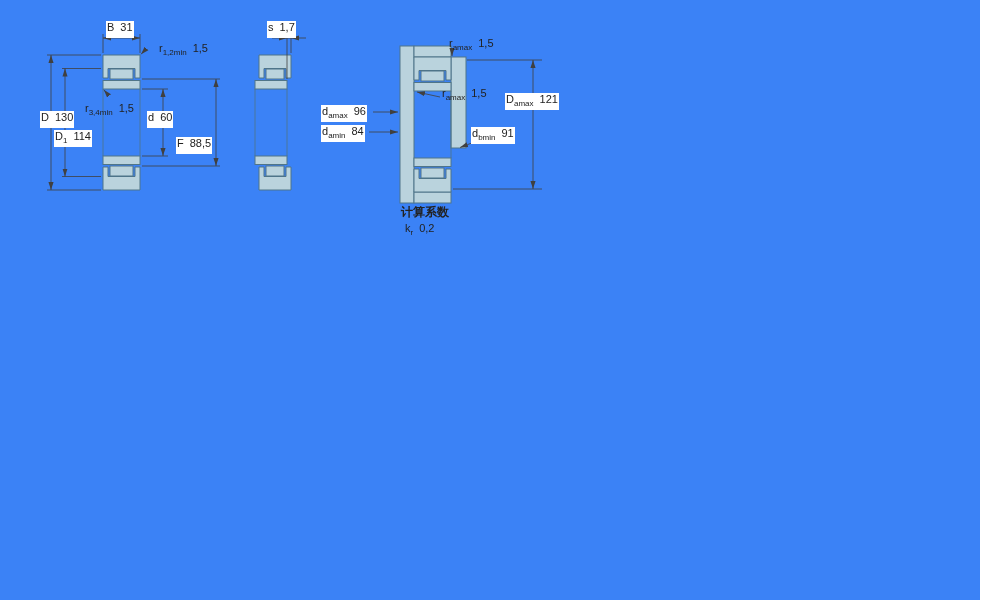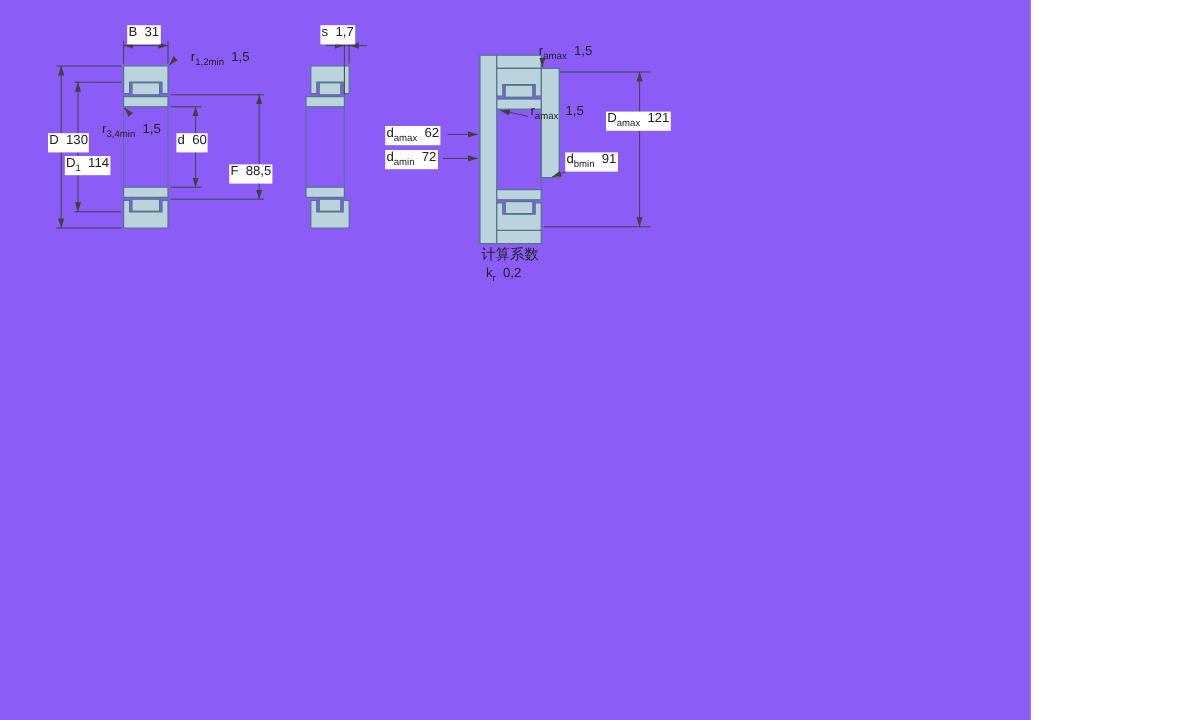--- a/index.html
+++ b/index.html
@@ -1,24 +1,24 @@
 <!DOCTYPE html>
 <html><head>
 <meta charset="utf-8">
 <style>
   *{margin:0;padding:0;box-sizing:border-box}
   html,body{background:#ffffff}
   body{font-family:"Liberation Sans", sans-serif;}
-  .canvas{position:relative;width:859px;height:600px;background:#8b5cf6;overflow:hidden}
+  .canvas{position:relative;width:980px;height:600px;background:#3b82f6;overflow:hidden}
   .canvas svg{position:absolute;left:0;top:0}
   .lbl{position:absolute;font-size:11px;color:#222;white-space:nowrap;line-height:13px;background:#fff;padding:0 1px}
   .lbl sub{font-size:8px}
   .lbl .val{margin-left:6px}
   .lbl.nobg{background:transparent}
-  .lbl.bold{font-weight:normal;font-size:12px}
+  .lbl.bold{font-weight:bold;font-size:12px}
   svg .part{fill:#bad3dd;stroke:#4f7589;stroke-width:1}
   svg .edge{fill:none;stroke:#4f7589;stroke-width:0.8}
   svg .dln{fill:none;stroke:#404040;stroke-width:0.8}
 </style>
 </head>
 <body>
 
 <div class="canvas">
 
   <svg width="1000" height="600" viewBox="0 0 1000 600">
@@ -115,31 +115,31 @@
   <div class="lbl nobg" style="left:158px;top:42px"><span>r</span><sub>1,2min</sub><span class="val">1,5</span></div>
 
   <div class="lbl nobg" style="left:84px;top:102px"><span>r</span><sub>3,4min</sub><span class="val">1,5</span></div>
 
   <div class="lbl" style="left:40px;top:111px"><span>D</span><sub></sub><span class="val">130</span></div>
 
   <div class="lbl" style="left:54px;top:130px"><span>D</span><sub>1</sub><span class="val">114</span></div>
 
   <div class="lbl" style="left:147px;top:111px"><span>d</span><sub></sub><span class="val">60</span></div>
 
-  <div class="lbl" style="left:191px;top:137px"><span>F</span><sub></sub><span class="val">88,5</span></div>
+  <div class="lbl" style="left:176px;top:137px"><span>F</span><sub></sub><span class="val">88,5</span></div>
 
   <div class="lbl" style="left:267px;top:21px"><span>s</span><sub></sub><span class="val">1,7</span></div>
 
   <div class="lbl nobg" style="left:448px;top:37px"><span>r</span><sub>amax</sub><span class="val">1,5</span></div>
 
   <div class="lbl nobg" style="left:441px;top:87px"><span>r</span><sub>amax</sub><span class="val">1,5</span></div>
 
-  <div class="lbl" style="left:321px;top:105px"><span>d</span><sub>amax</sub><span class="val">62</span></div>
+  <div class="lbl" style="left:321px;top:105px"><span>d</span><sub>amax</sub><span class="val">96</span></div>
 
-  <div class="lbl" style="left:321px;top:125px"><span>d</span><sub>amin</sub><span class="val">72</span></div>
+  <div class="lbl" style="left:321px;top:125px"><span>d</span><sub>amin</sub><span class="val">84</span></div>
 
   <div class="lbl" style="left:471px;top:127px"><span>d</span><sub>bmin</sub><span class="val">91</span></div>
 
   <div class="lbl" style="left:505px;top:93px"><span>D</span><sub>amax</sub><span class="val">121</span></div>
 
   <div class="lbl bold nobg" style="left:400px;top:206px"><span>计算系数</span></div>
 
   <div class="lbl nobg" style="left:404px;top:222px"><span>k</span><sub>r</sub><span class="val">0,2</span></div>
 
 </div>

